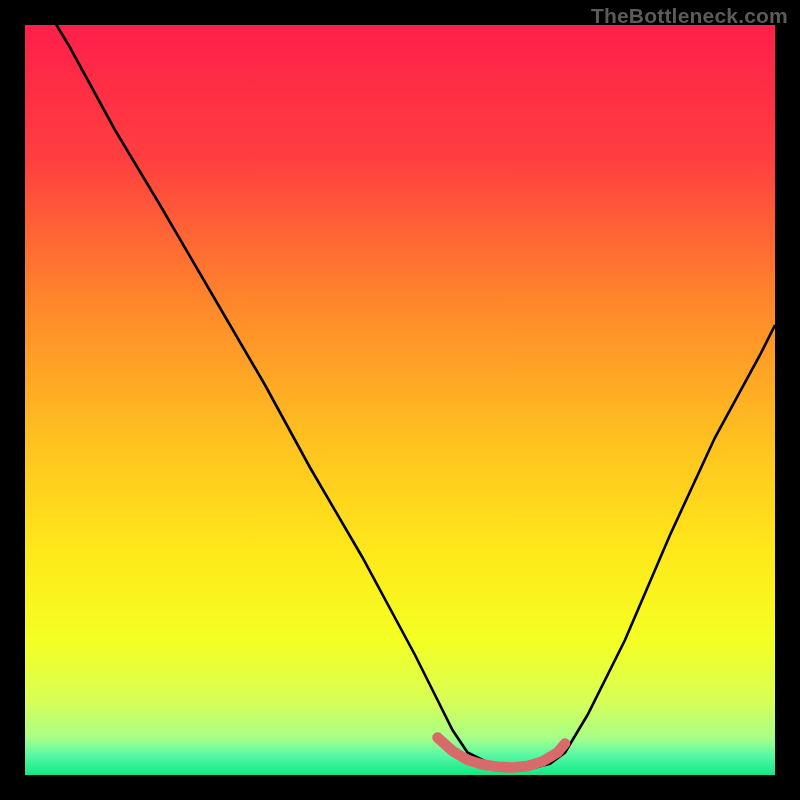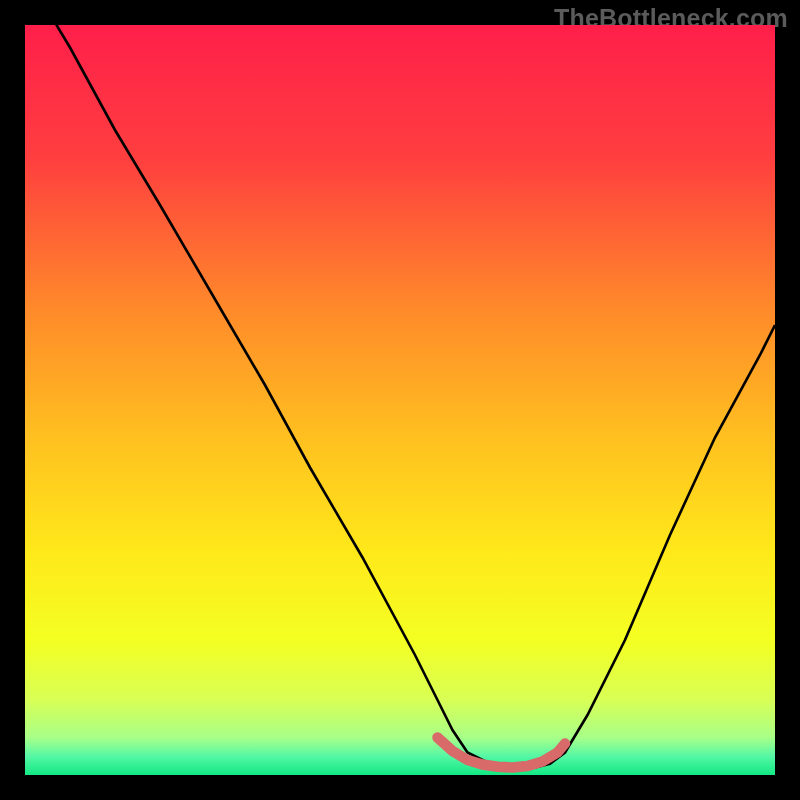--- a/index.html
+++ b/index.html
@@ -9,21 +9,21 @@
     background: #000;
     position: relative;
     font-family: Arial, sans-serif;
     overflow: hidden;
   }
   .watermark {
     position: absolute;
     top: 4px;
     right: 12px;
     color: #5b5b5b;
-    font-size: 25px;
+    font-size: 21px;
     font-weight: bold;
     letter-spacing: 0.2px;
   }
   .plot-area {
     position: absolute;
     left: 25px;
     top: 25px;
     width: 750px;
     height: 750px;
   }

